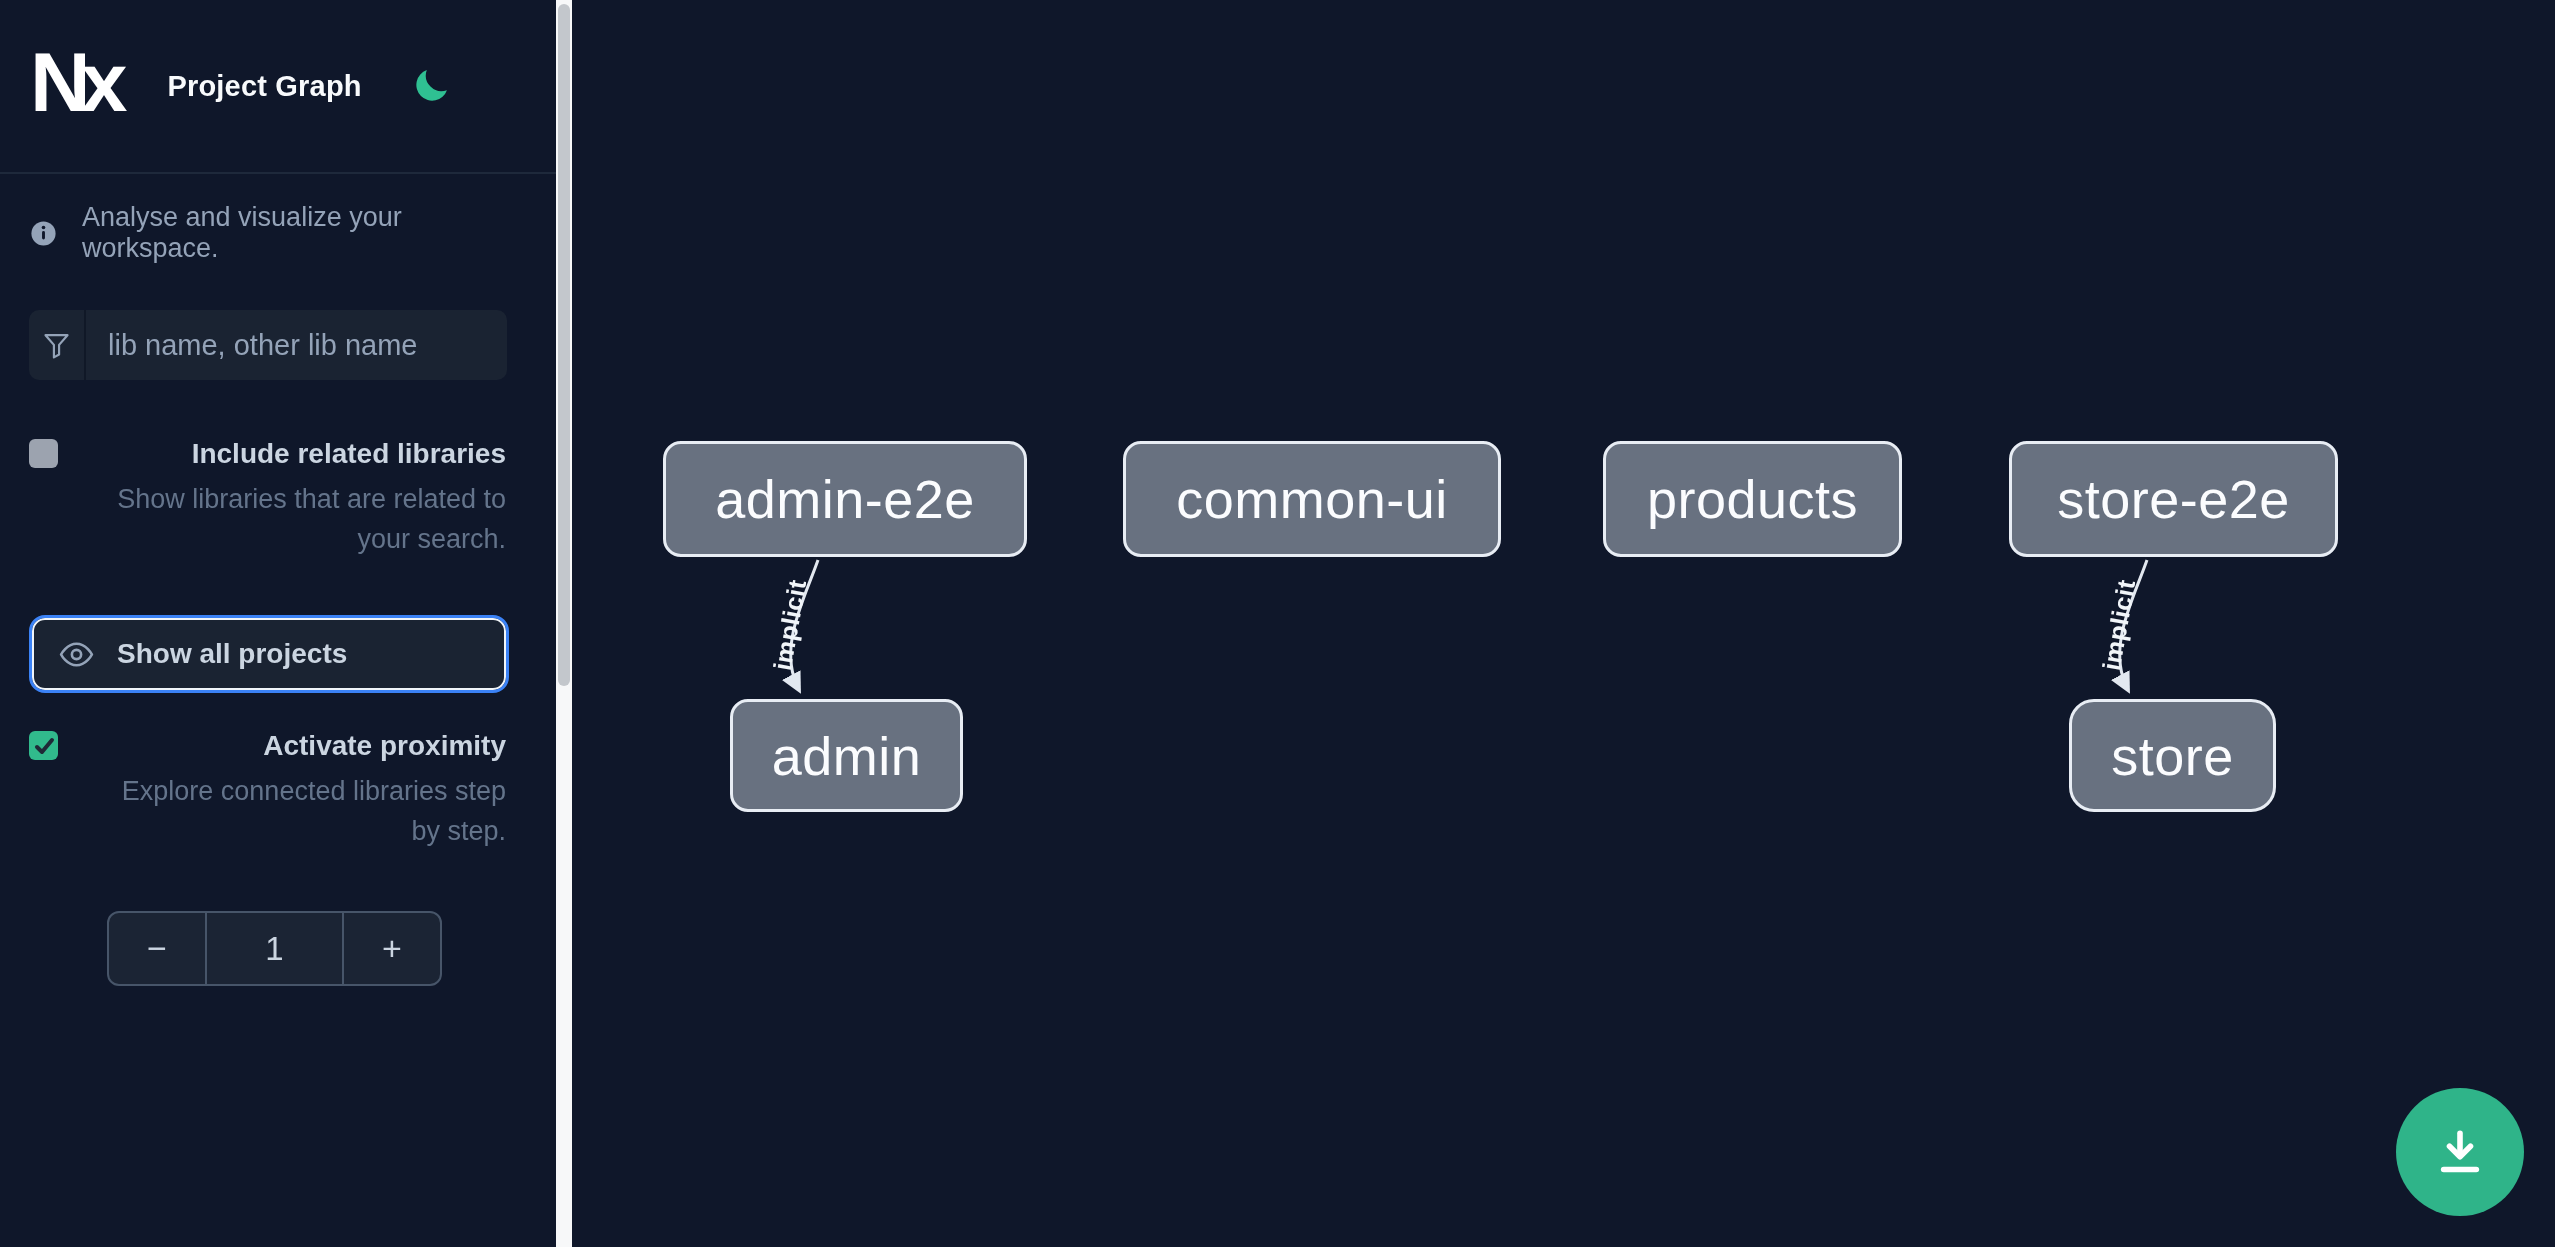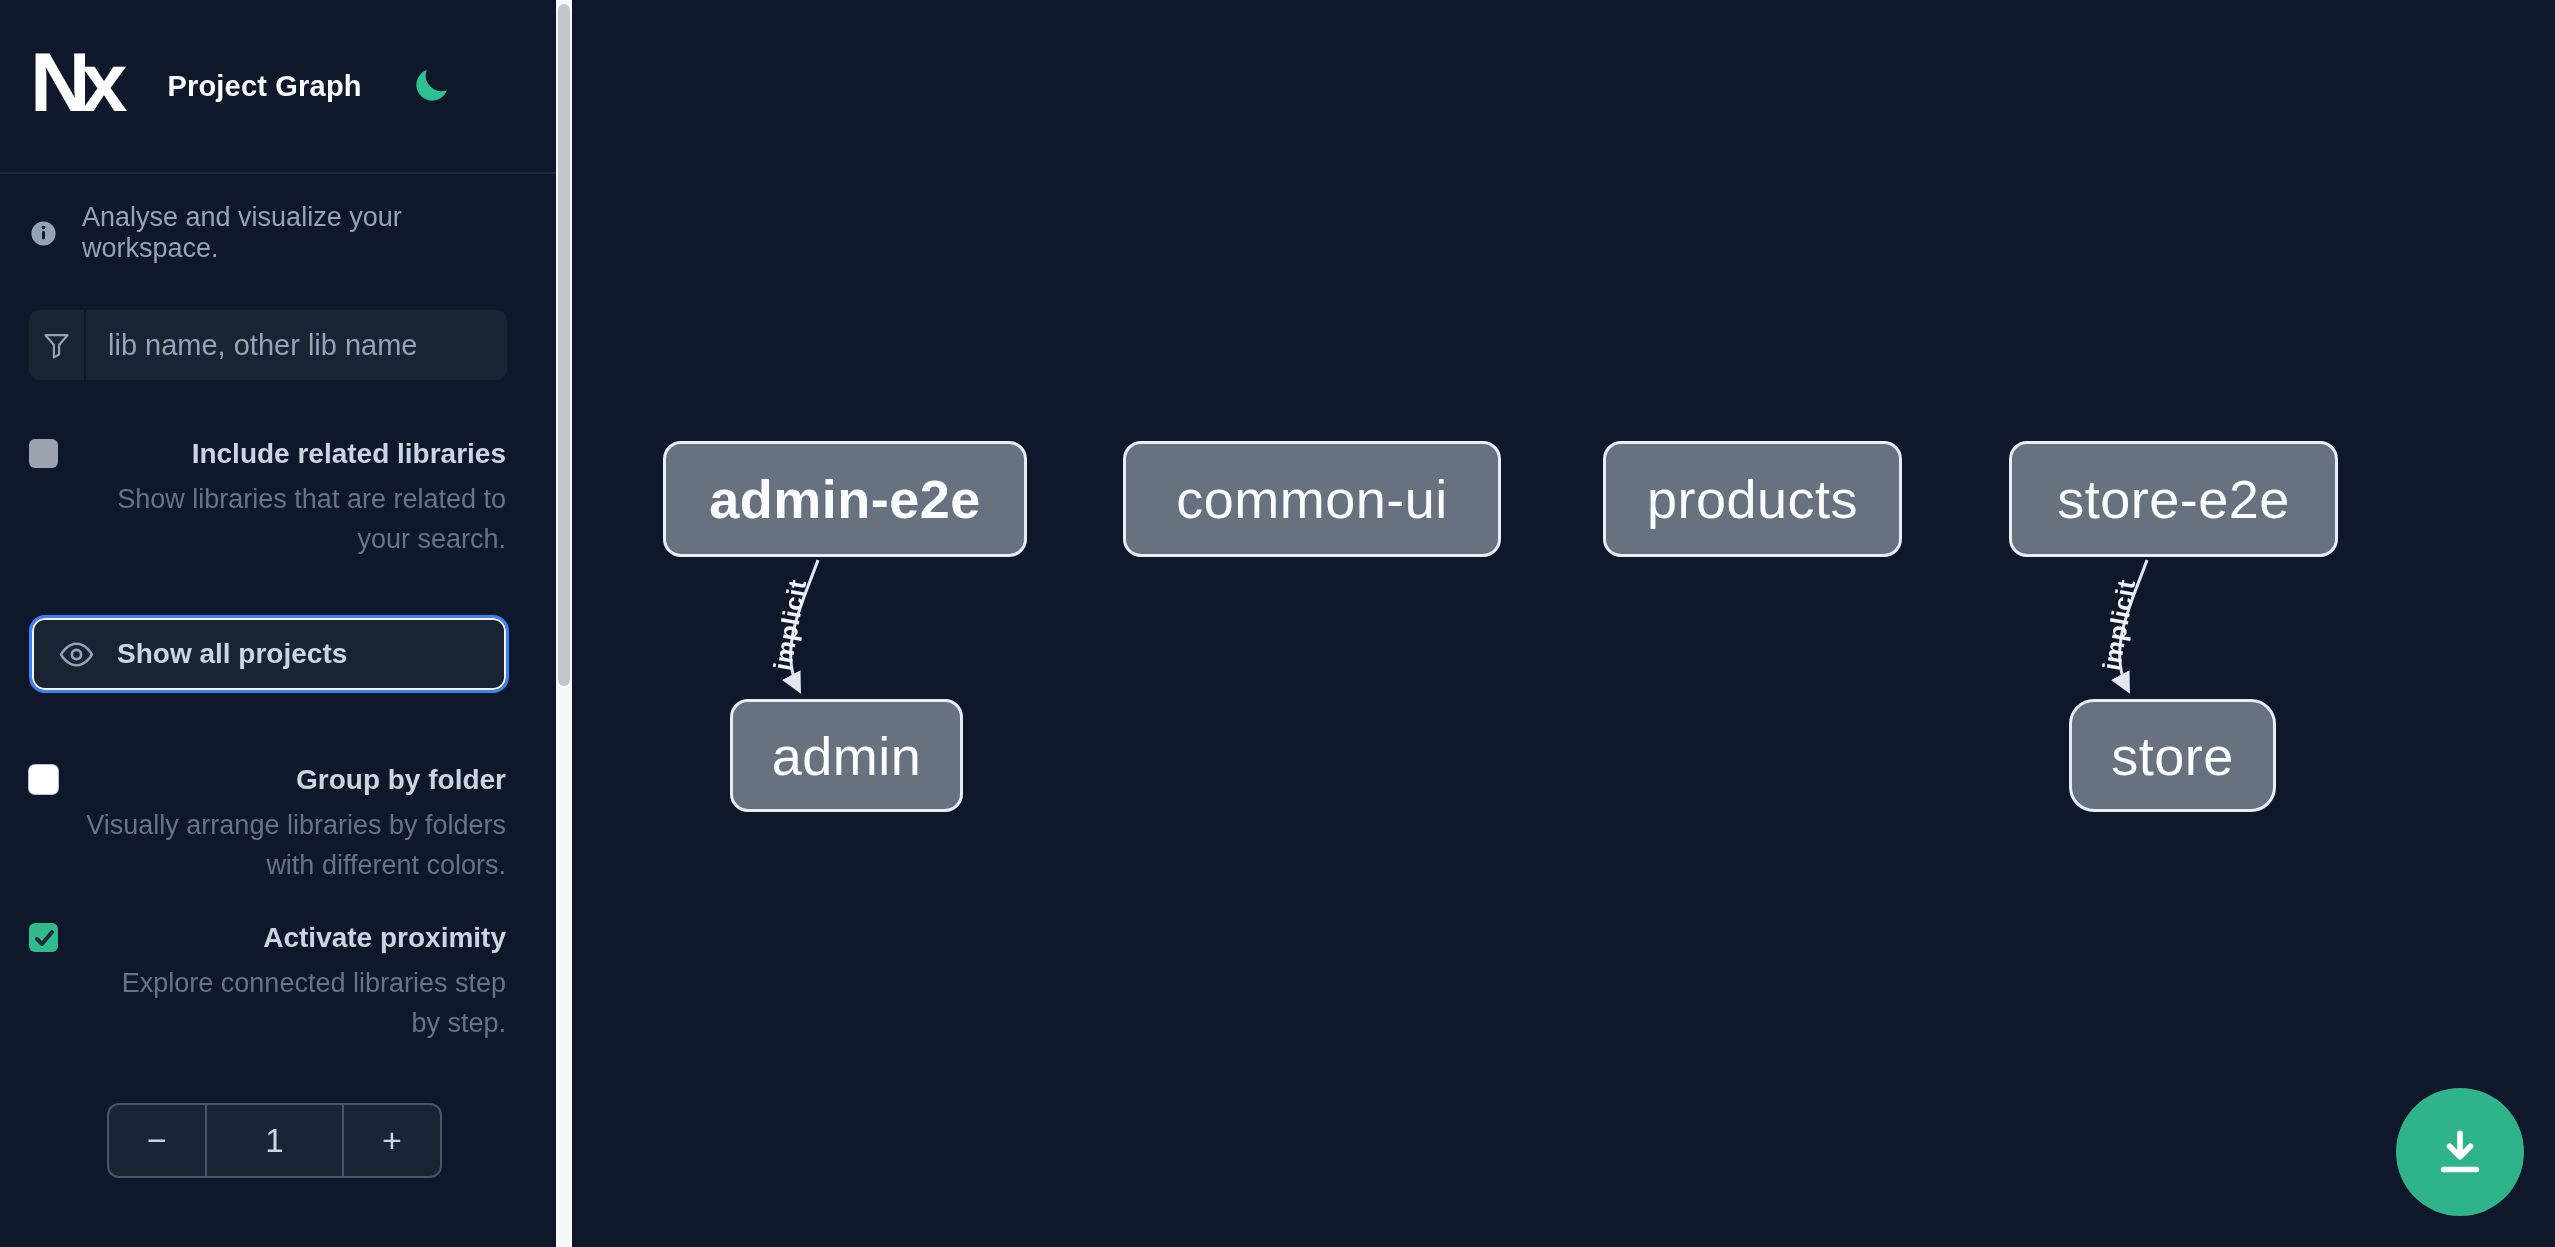--- a/index.html
+++ b/index.html
@@ -122,29 +122,20 @@
 
       <div class="sb-btn first focused">
         <svg viewBox="0 0 24 24" fill="none" stroke="var(--text-subtle)" stroke-width="1.7" stroke-linecap="round" stroke-linejoin="round">
           <path d="M2 12s3.6-7 10-7 10 7 10 7-3.6 7-10 7S2 12 2 12Z"></path>
             <circle cx="12" cy="12" r="3"></circle>
         </svg>
         <span class="lbl">Show all projects</span>
       </div>
 
 
-      <div class="check-row mt-group">
-        <span class="cb cb-white">
-          
-        </span>
-        <div>
-          <div class="check-title">Group by folder</div>
-          <div class="check-desc">Visually arrange libraries by folders with different colors.</div>
-        </div>
-      </div>
 
       <div class="check-row mt-prox">
         <span class="cb cb-green checked">
           <svg viewBox="0 0 24 24" fill="none" stroke="#1f2937" stroke-width="4" stroke-linecap="round" stroke-linejoin="round">
               <path d="M5 13l5 5L20 6"></path>
             </svg>
         </span>
         <div>
           <div class="check-title">Activate proximity</div>
           <div class="check-desc">Explore connected libraries step by step.</div>
@@ -176,20 +167,20 @@
 
     <button class="fab">
       <svg viewBox="0 0 24 24" fill="none" stroke="#ffffff" stroke-width="2.4" stroke-linecap="round" stroke-linejoin="round">
         <path d="M12 4v9"></path>
           <path d="M7.5 9.5 12 14l4.5-4.5"></path>
           <path d="M5 19.5h14"></path>
       </svg>
     </button>
   <div class="gedge-label" style="left: 218px; top: 625px; transform: translate(-50%, -50%) rotate(-80deg);">implicit</div>
       <div class="gedge-label" style="left: 1547px; top: 625px; transform: translate(-50%, -50%) rotate(-80deg);">implicit</div>
-      <div class="gnode" style="left: 91px; top: 441px; width: 364px; height: 116px; font-weight: bold;">admin-e2e</div>
+      <div class="gnode" style="left: 91px; top: 441px; width: 364px; height: 116px;">admin-e2e</div>
       <div class="gnode" style="left: 551px; top: 441px; width: 378px; height: 116px;">common-ui</div>
       <div class="gnode" style="left: 1031px; top: 441px; width: 299px; height: 116px;">products</div>
       <div class="gnode" style="left: 1437px; top: 441px; width: 329px; height: 116px;">store-e2e</div>
       <div class="gnode" style="left: 158px; top: 699px; width: 233px; height: 113px;">admin</div>
       <div class="gnode" style="left: 1497px; top: 699px; width: 207px; height: 113px; border-radius: 25px;">store</div>
     </main>
 </div>
 
 </body></html>

